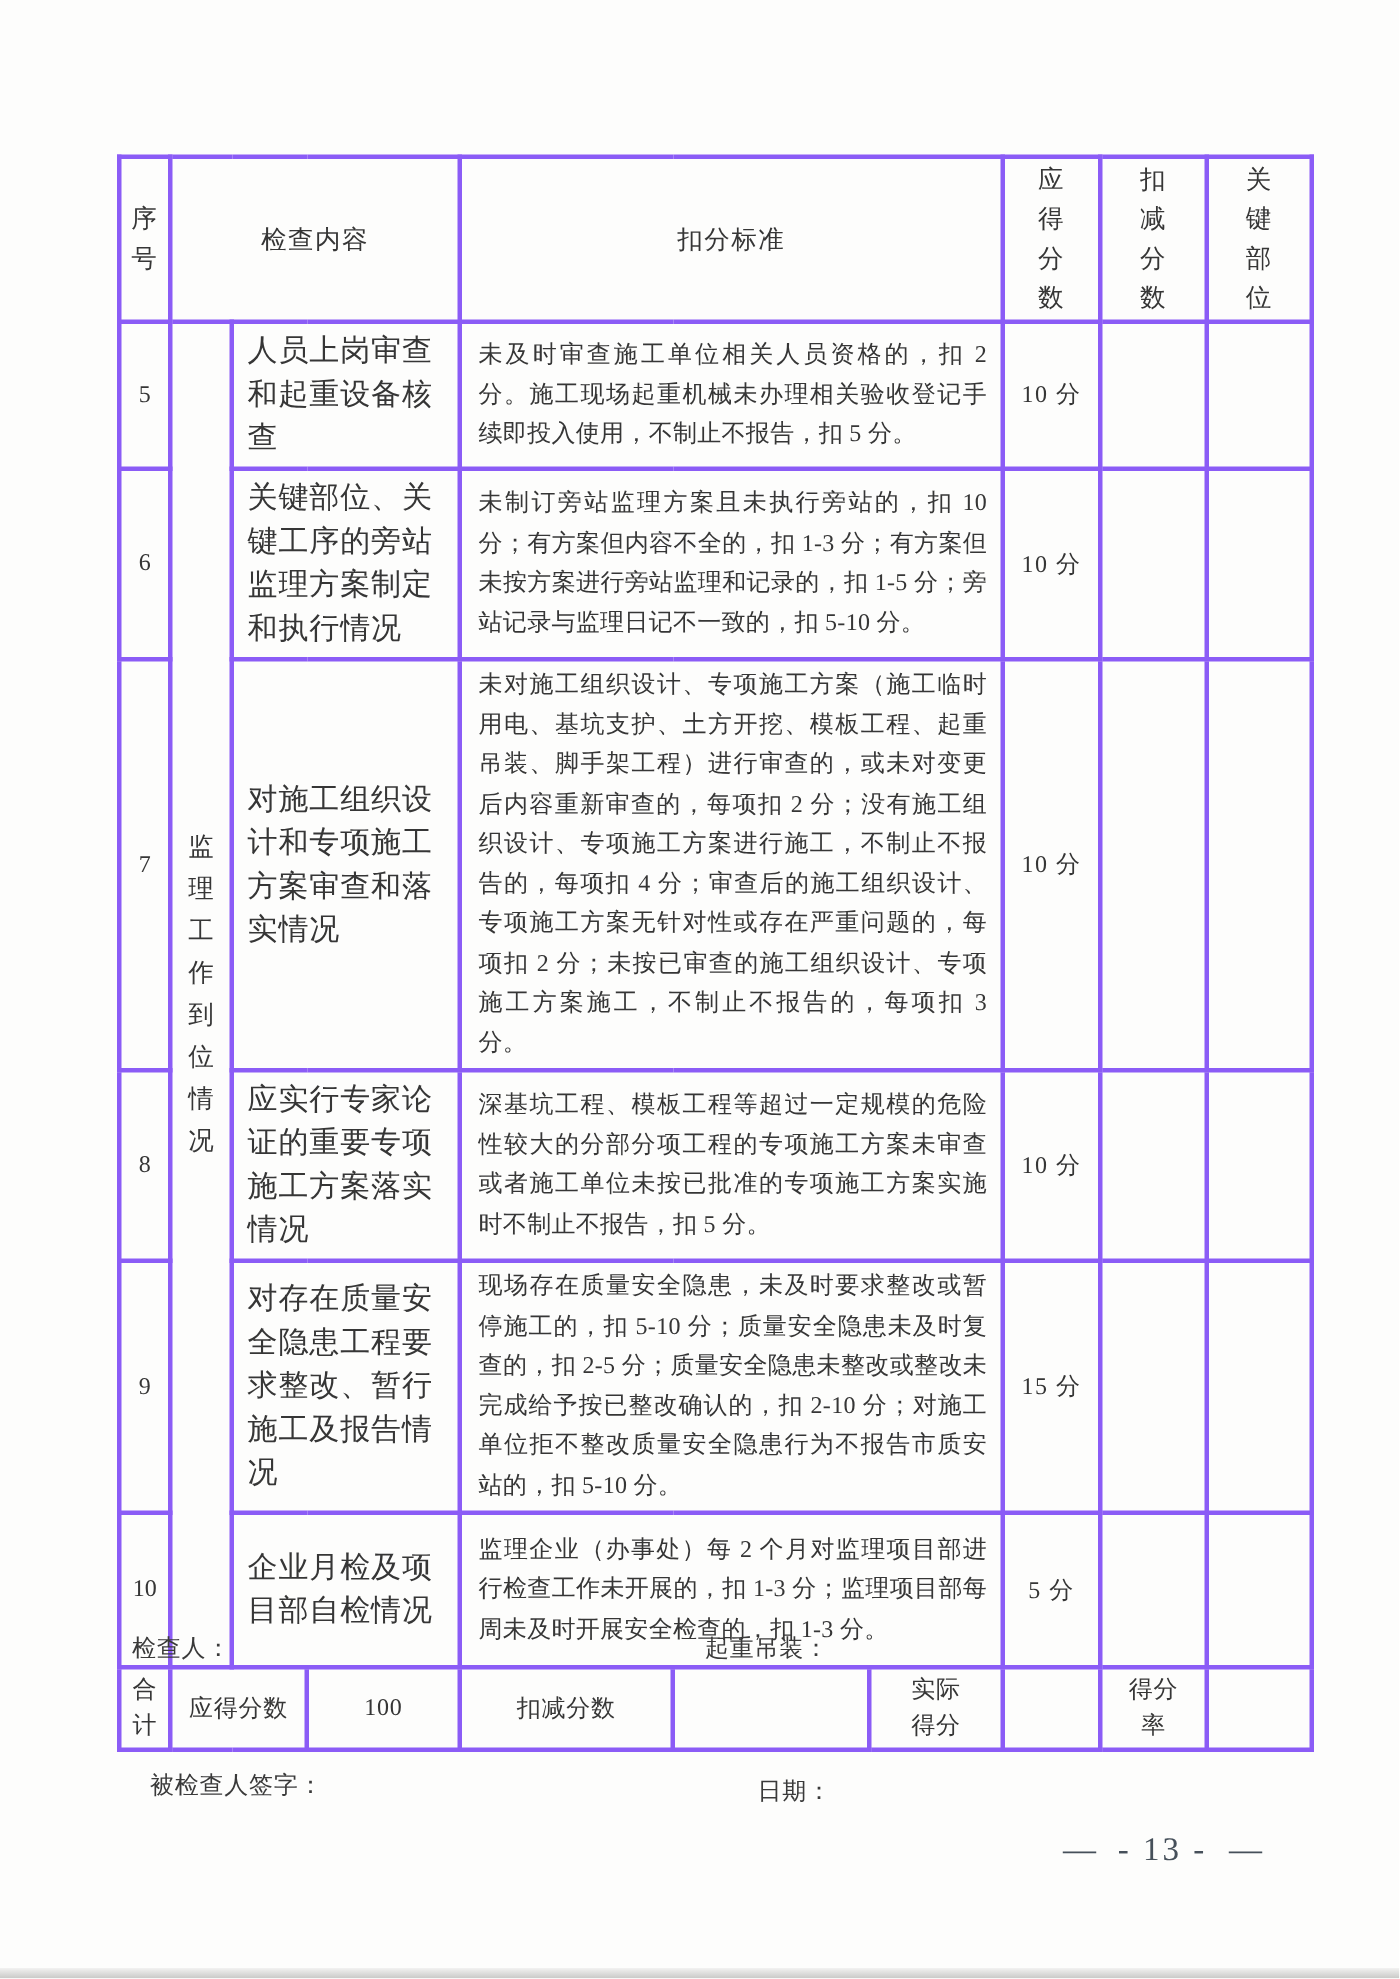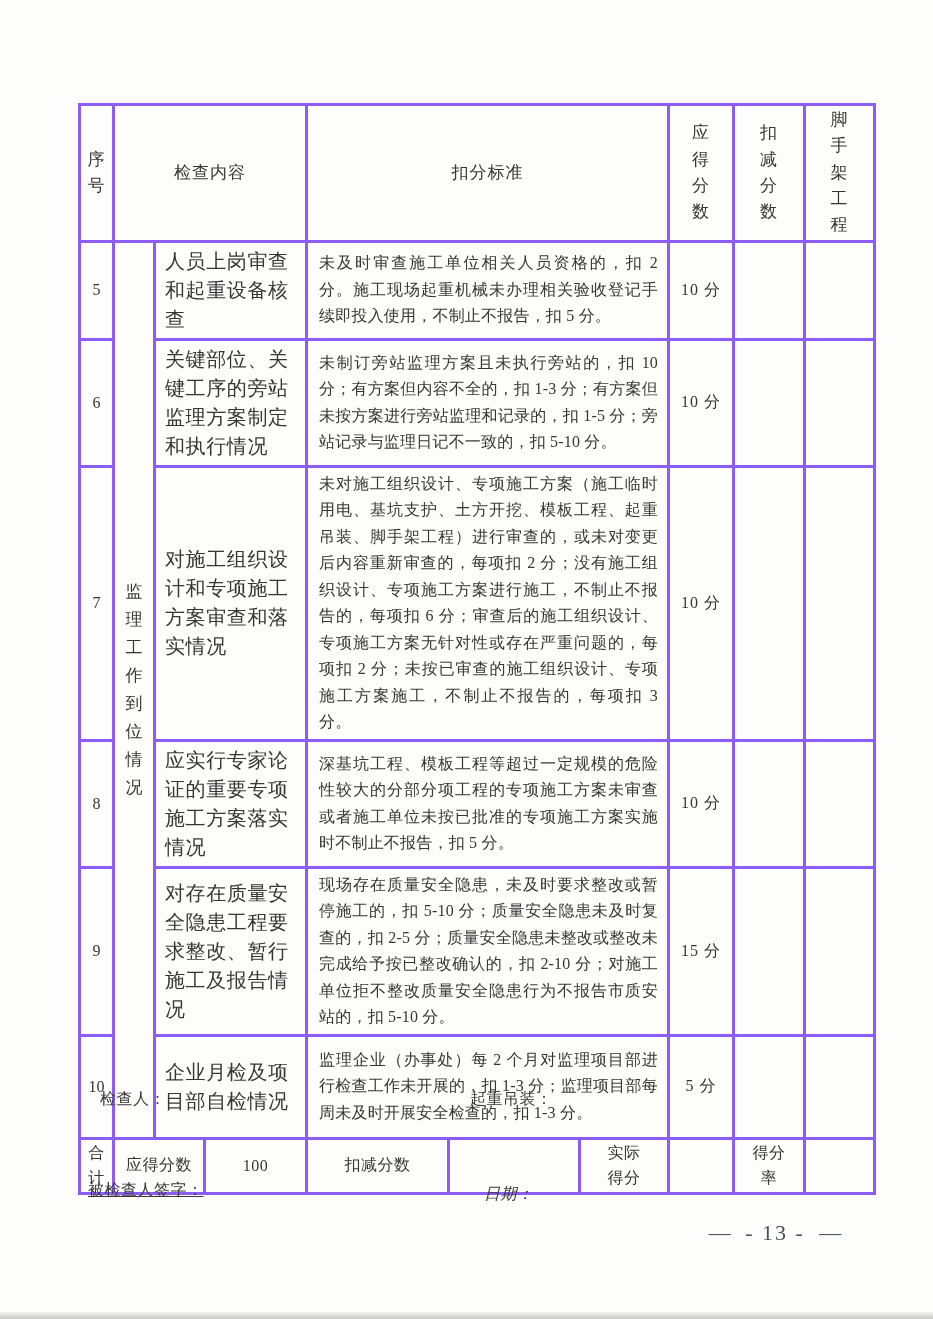--- a/index.html
+++ b/index.html
@@ -68,21 +68,21 @@
       <col style="width:70px">
     </colgroup>
 
     <tbody>
         <tr style="height:63px">
       <th class="hdr"><span class="w1">序号</span></th>
       <th class="hdr" colspan="3"><span>检查内容</span></th>
       <th class="hdr" colspan="3"><span>扣分标准</span></th>
       <th class="hdr"><span class="w2">应得分数</span></th>
       <th class="hdr"><span class="w2">扣减分数</span></th>
-      <th class="hdr"><span class="w2">脚手架工程</span></th>
+      <th class="hdr"><span class="w2">关键部位</span></th>
     </tr>
 
     <tr style="height:97px">
       <td class="seq-cell">5</td>
       <td class="cat-cell" rowspan="6"><span class="vtext">监理工作到位情况</span></td>
       <td class="content-cell" colspan="2">人员上岗审查和起重设备核查</td>
       <td class="standard-cell" colspan="3">未及时审查施工单位相关人员资格的，扣 2 分。施工现场起重机械未办理相关验收登记手续即投入使用，不制止不报告，扣 5 分。</td>
       <td class="due-cell">10 分</td>
       <td></td>
       <td></td>
@@ -93,21 +93,21 @@
       <td class="content-cell" colspan="2">关键部位、关键工序的旁站监理方案制定和执行情况</td>
       <td class="standard-cell" colspan="3">未制订旁站监理方案且未执行旁站的，扣 10 分；有方案但内容不全的，扣 1-3 分；有方案但未按方案进行旁站监理和记录的，扣 1-5 分；旁站记录与监理日记不一致的，扣 5-10 分。</td>
       <td class="due-cell">10 分</td>
       <td></td>
       <td></td>
     </tr>
 
     <tr style="height:240px">
       <td class="seq-cell">7</td>
       <td class="content-cell" colspan="2">对施工组织设计和专项施工方案审查和落 实情况</td>
-      <td class="standard-cell" colspan="3">未对施工组织设计、专项施工方案（施工临时用电、基坑支护、土方开挖、模板工程、起重吊装、脚手架工程）进行审查的，或未对变更后内容重新审查的，每项扣 2 分；没有施工组织设计、专项施工方案进行施工，不制止不报告的，每项扣 6 分；审查后的施工组织设计、专项施工方案无针对性或存在严重问题的，每项扣 2 分；未按已审查的施工组织设计、专项施工方案施工，不制止不报告的，每项扣 3 分。</td>
+      <td class="standard-cell" colspan="3">未对施工组织设计、专项施工方案（施工临时用电、基坑支护、土方开挖、模板工程、起重吊装、脚手架工程）进行审查的，或未对变更后内容重新审查的，每项扣 2 分；没有施工组织设计、专项施工方案进行施工，不制止不报告的，每项扣 4 分；审查后的施工组织设计、专项施工方案无针对性或存在严重问题的，每项扣 2 分；未按已审查的施工组织设计、专项施工方案施工，不制止不报告的，每项扣 3 分。</td>
       <td class="due-cell">10 分</td>
       <td></td>
       <td></td>
     </tr>
 
     <tr style="height:125px">
       <td class="seq-cell">8</td>
       <td class="content-cell" colspan="2">应实行专家论证的重要专项施工方案落实情况</td>
       <td class="standard-cell" colspan="3">深基坑工程、模板工程等超过一定规模的危险性较大的分部分项工程的专项施工方案未审查或者施工单位未按已批准的专项施工方案实施时不制止不报告，扣 5 分。</td>
       <td class="due-cell">10 分</td>
@@ -140,24 +140,24 @@
       <td>扣减分数</td>
       <td></td>
       <td><span class="w2">实际得分</span></td>
       <td></td>
       <td><span class="w2">得分率</span></td>
       <td></td>
     </tr>
   </tbody>
     </table>
 
-  <div class="footer-label" style="left:100px; top:1089px;text-align:right;">检查人：</div>
+  <div class="footer-label" style="left:88px; top:1089px;text-align:right;">检查人：</div>
   <div class="footer-label" style="left:470px; top:1089px;">起重吊装：</div>
-  <div class="footer-label" style="left:88px; top:1180px;text-decoration:underline;">被检查人签字：</div>
-  <div class="footer-label" style="left:484px; top:1184px;font-style:italic;">日期：</div>
+  <div class="footer-label" style="left:100px; top:1180px;">被检查人签字：</div>
+  <div class="footer-label" style="left:505px; top:1184px;">日期：</div>
 
   <div class="page-number">
     <span class="dash">—</span>
     <span class="num">- 13 -</span>
     <span class="dash">—</span>
   </div>
 
   <div class="scan-edge-bottom"></div>
 </div>
 

